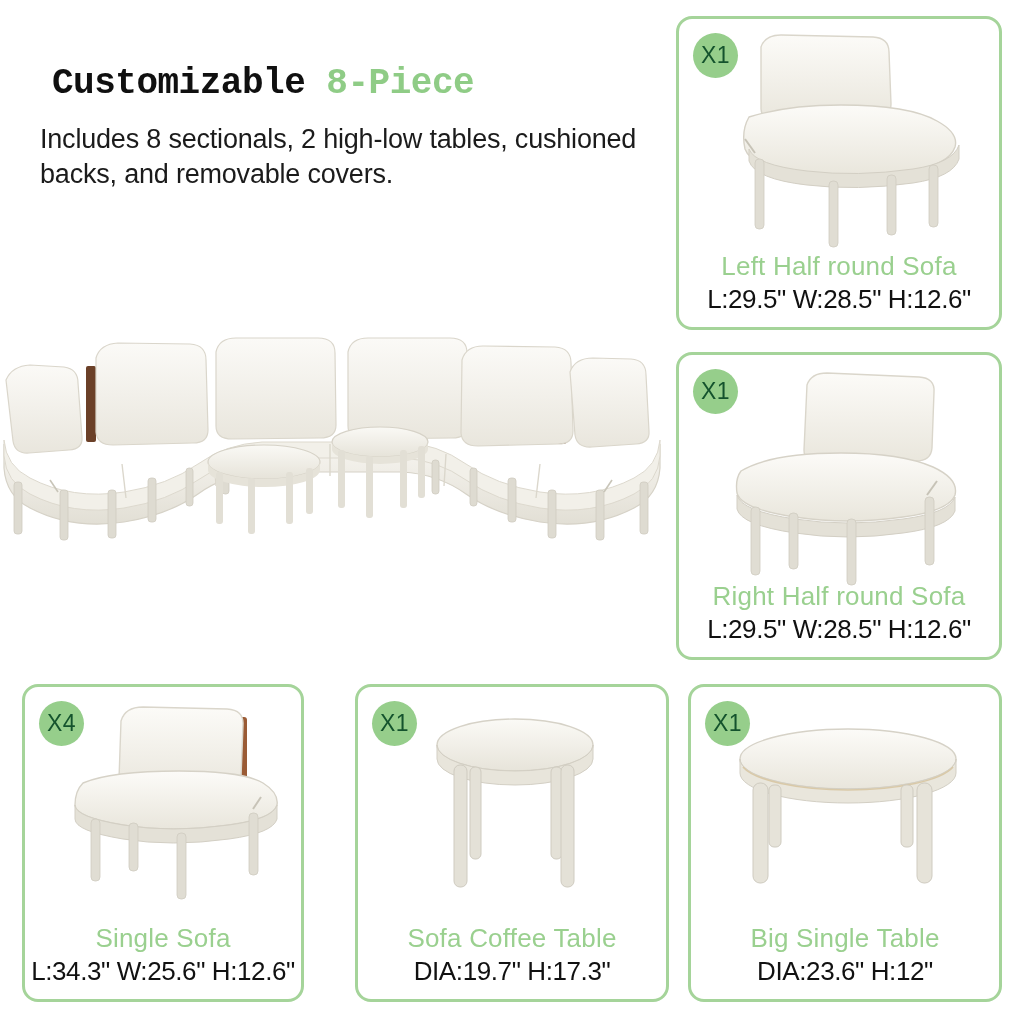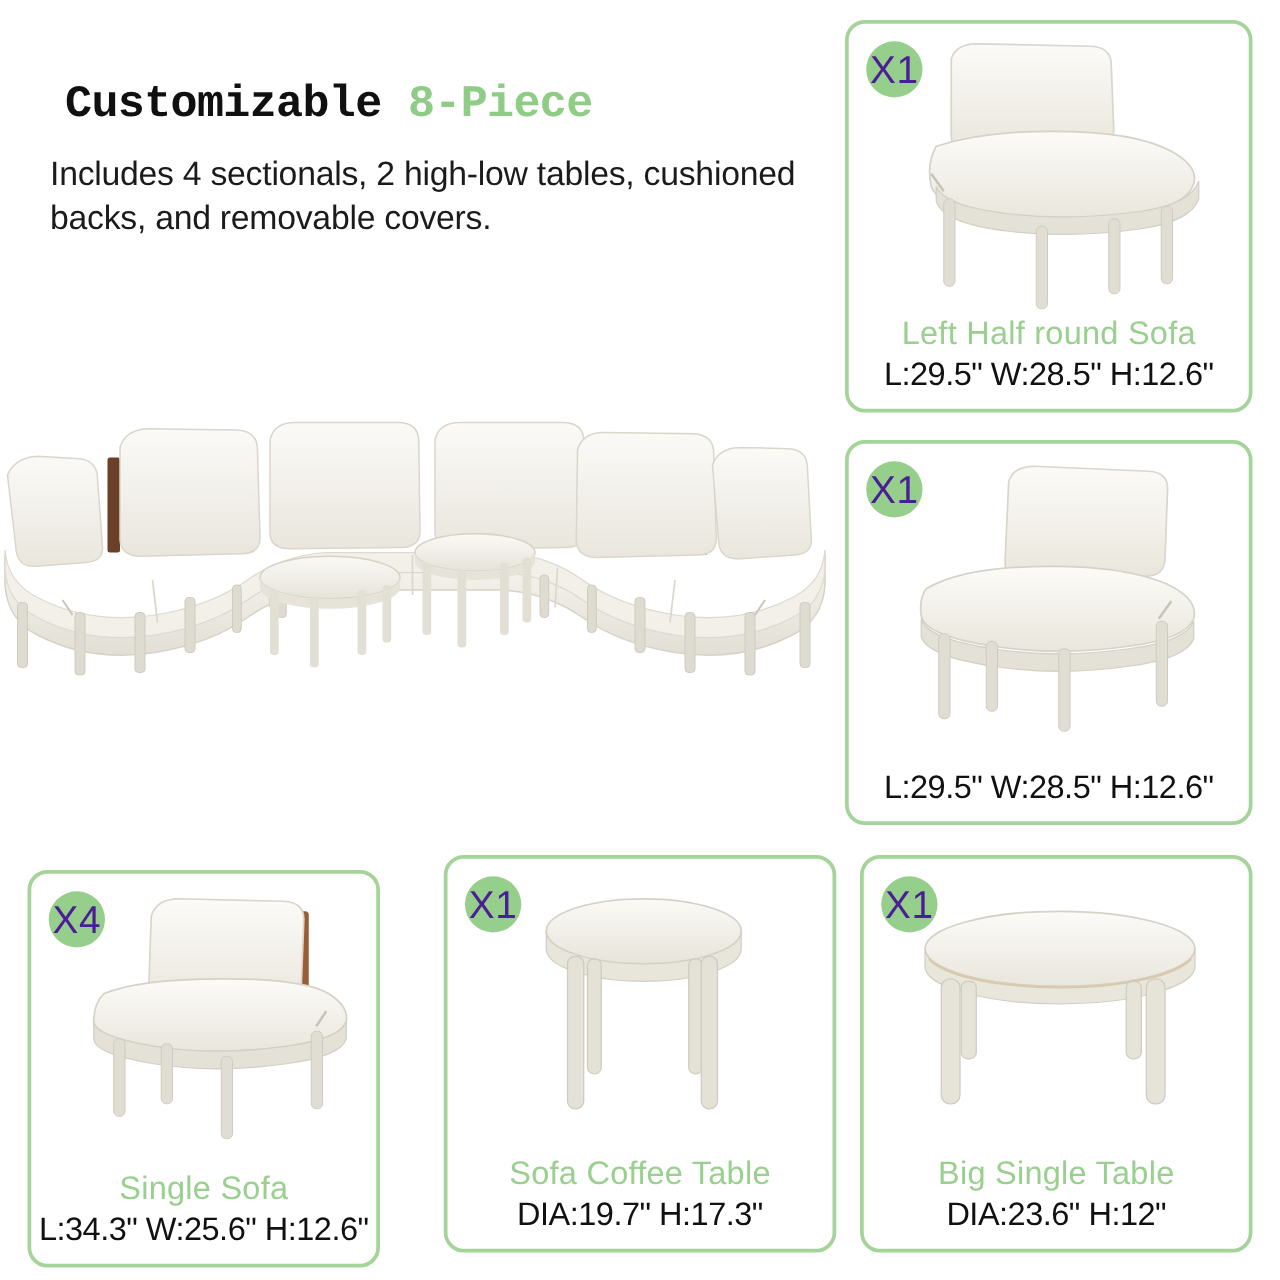--- a/index.html
+++ b/index.html
@@ -29,58 +29,58 @@
   .card{
     position:absolute;
     border:3px solid #A5D49A;
     border-radius:16px;
     background:#ffffff;
     box-sizing:border-box;
   }
   .badge{
     position:absolute;left:14px;top:14px;
     width:45px;height:45px;border-radius:50%;
-    background:#96CE8B;color:#4c1d95;
+    background:#96CE8B;color:#14532d;
     display:flex;align-items:center;justify-content:center;
-    font-size:31px;letter-spacing:0.5px;
+    font-size:23px;letter-spacing:0.5px;
     z-index:5;
     text-align:right;
   }
   .card-caption{
     position:absolute;left:0;right:0;bottom:12px;text-align:center;
   }
   .cap-name{
     display:block;color:#9AD08F;font-size:26px;line-height:1.18;
     letter-spacing:0.2px;
   }
   .cap-dims{
     display:block;color:#111111;font-size:26px;line-height:1.2;
     letter-spacing:-0.4px;margin-top:2px;
   }
   .art{position:absolute;left:0;right:0;top:0;}
 
   
   #card-left-half  {left:676px; top:16px;  width:326px; height:314px;}
   #card-right-half {left:676px; top:352px; width:326px; height:308px;}
-  #card-single     {left:22px;  top:684px; width:282px; height:318px;margin-top:12px;}
+  #card-single     {left:22px;  top:684px; width:282px; height:318px;}
   #card-small-tbl  {left:355px; top:684px; width:314px; height:318px;}
   #card-big-tbl    {left:688px; top:684px; width:314px; height:318px;}
 
   
   #hero{position:absolute;left:0px;top:332px;width:664px;height:210px;}
   svg{display:block;}
 </style>
 </head>
 <body>
 
 <div class="stage">
 
   <div class="headline">
     <h1 class="title"><span>Customizable </span><span class="accent">8-Piece</span><br></h1>
-    <p class="subtitle">Includes 4 sectionals, 2 high-low tables, cushioned backs, and removable covers.</p>
+    <p class="subtitle">Includes 8 sectionals, 2 high-low tables, cushioned backs, and removable covers.</p>
   </div>
 
   <div id="hero">
     <svg width="664" height="210" viewBox="0 0 664 210">
       <defs>
         <linearGradient id="cush" x1="0" y1="0" x2="0" y2="1">
           <stop offset="0" stop-color="#FBFAF7"></stop>
           <stop offset="1" stop-color="#E9E6DD"></stop>
         </linearGradient>
         <linearGradient id="seat" x1="0" y1="0" x2="0" y2="1">
@@ -205,20 +205,21 @@
       <path d="M58 140 q4 16 58 24 q52 8 108 0 q46 -6 52 -22 l0 14 q-6 16 -52 22 q-56 8 -108 0 q-54 -8 -58 -24 z" fill="#E4E1D7" stroke="#D3CFC4" stroke-width="1"></path>
       <g fill="#E0DDD3" stroke="#CFCBC0" stroke-width="0.8">
         <rect x="72" y="152" width="9" height="68" rx="4"></rect>
         <rect x="110" y="158" width="9" height="56" rx="4"></rect>
         <rect x="168" y="164" width="9" height="66" rx="4"></rect>
         <rect x="246" y="142" width="9" height="68" rx="4"></rect>
       </g>
       <path d="M258 126 l-10 14" stroke="#C7C3B7" stroke-width="2" fill="none"></path>
     </svg>
     <div class="card-caption">
+      <span class="cap-name">Right Half round Sofa</span>
       <span class="cap-dims">L:29.5" W:28.5" H:12.6"</span>
     </div>
   </div>
 
   <div class="card" id="card-single">
     <div class="badge">X4</div>
     <svg class="art" height="238" viewBox="0 0 314 238">
       <defs>
         <linearGradient id="c3a" x1="0" y1="0" x2="0" y2="1">
           <stop offset="0" stop-color="#FCFBF8"></stop>

